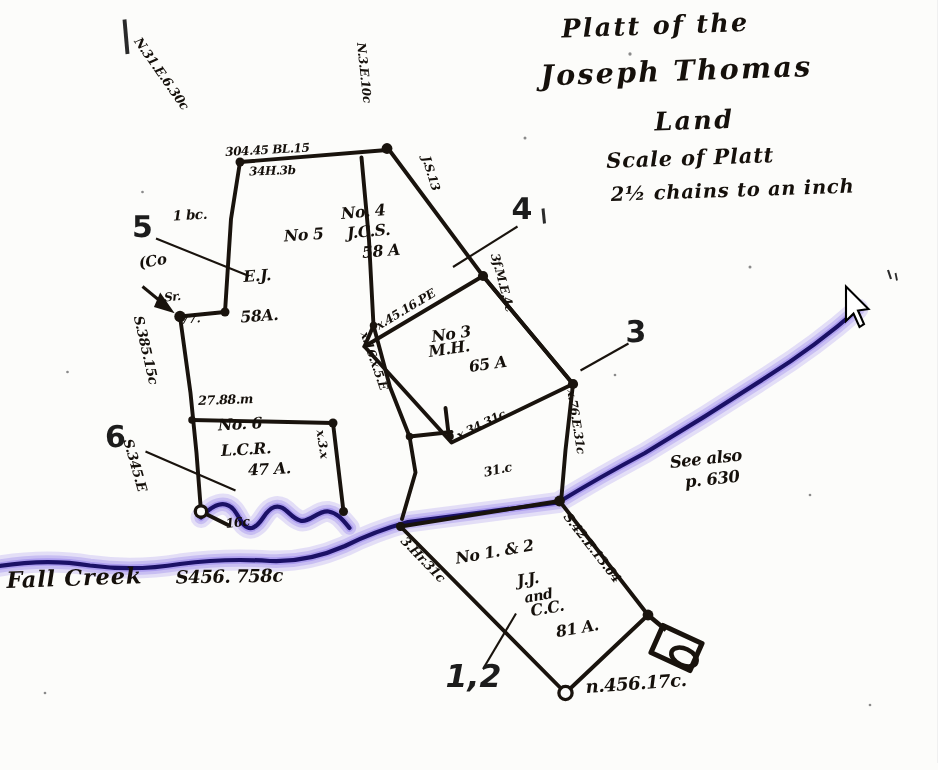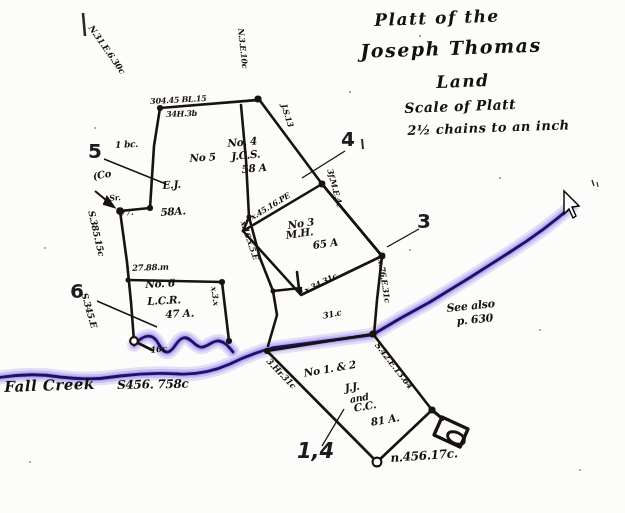--- a/index.html
+++ b/index.html
@@ -121,21 +121,21 @@
   <span class="lbl hw-big" style="left:374px;top:12px;font-size:17px;transform:rotate(-2deg)">Platt of the</span>
   <span class="lbl hw-big" style="left:360px;top:42px;font-size:19px;transform:rotate(-2deg)">Joseph Thomas</span>
   <span class="lbl hw-big" style="left:436px;top:74px;font-size:17px;transform:rotate(-2deg)">Land</span>
   <span class="lbl hw-med" style="left:404px;top:101px;font-size:14px;transform:rotate(-2deg)">Scale of Platt</span>
   <span class="lbl hw-med" style="left:407px;top:124px;font-size:13px;transform:rotate(-2deg)">2½ chains to an inch</span>
 
   <span class="num" style="left:88px;top:141px;font-size:20px;">5</span>
   <span class="num" style="left:341px;top:129px;font-size:20px;">4</span>
   <span class="num" style="left:417px;top:211px;font-size:20px;font-weight:700;">3</span>
   <span class="num" style="left:70px;top:281px;font-size:20px;">6</span>
-  <span class="num" style="left:297px;top:441px;font-size:21px;font-weight:700;font-style:italic;">1,4</span>
+  <span class="num" style="left:297px;top:441px;font-size:21px;font-weight:700;font-style:italic;">1,2</span>
 
   <span class="lbl hw-sm" style="left:227px;top:138px;font-size:10.5px;transform:rotate(-5deg)">No. 4</span>
   <span class="lbl hw-sm" style="left:231px;top:151px;font-size:10.5px;transform:rotate(-5deg)">J.C.S.</span>
   <span class="lbl hw-sm" style="left:241px;top:164px;font-size:10.5px;transform:rotate(-5deg)">58 A</span>
 
   <span class="lbl hw-sm" style="left:189px;top:153px;font-size:10.5px;transform:rotate(-4deg)">No 5</span>
   <span class="lbl hw-sm" style="left:162px;top:180px;font-size:10.5px;transform:rotate(-4deg)">E.J.</span>
   <span class="lbl hw-sm" style="left:160px;top:207px;font-size:10.5px;transform:rotate(-4deg)">58A.</span>
 
   <span class="lbl hw-sm" style="left:287px;top:220px;font-size:10.5px;transform:rotate(-8deg)">No 3</span>

